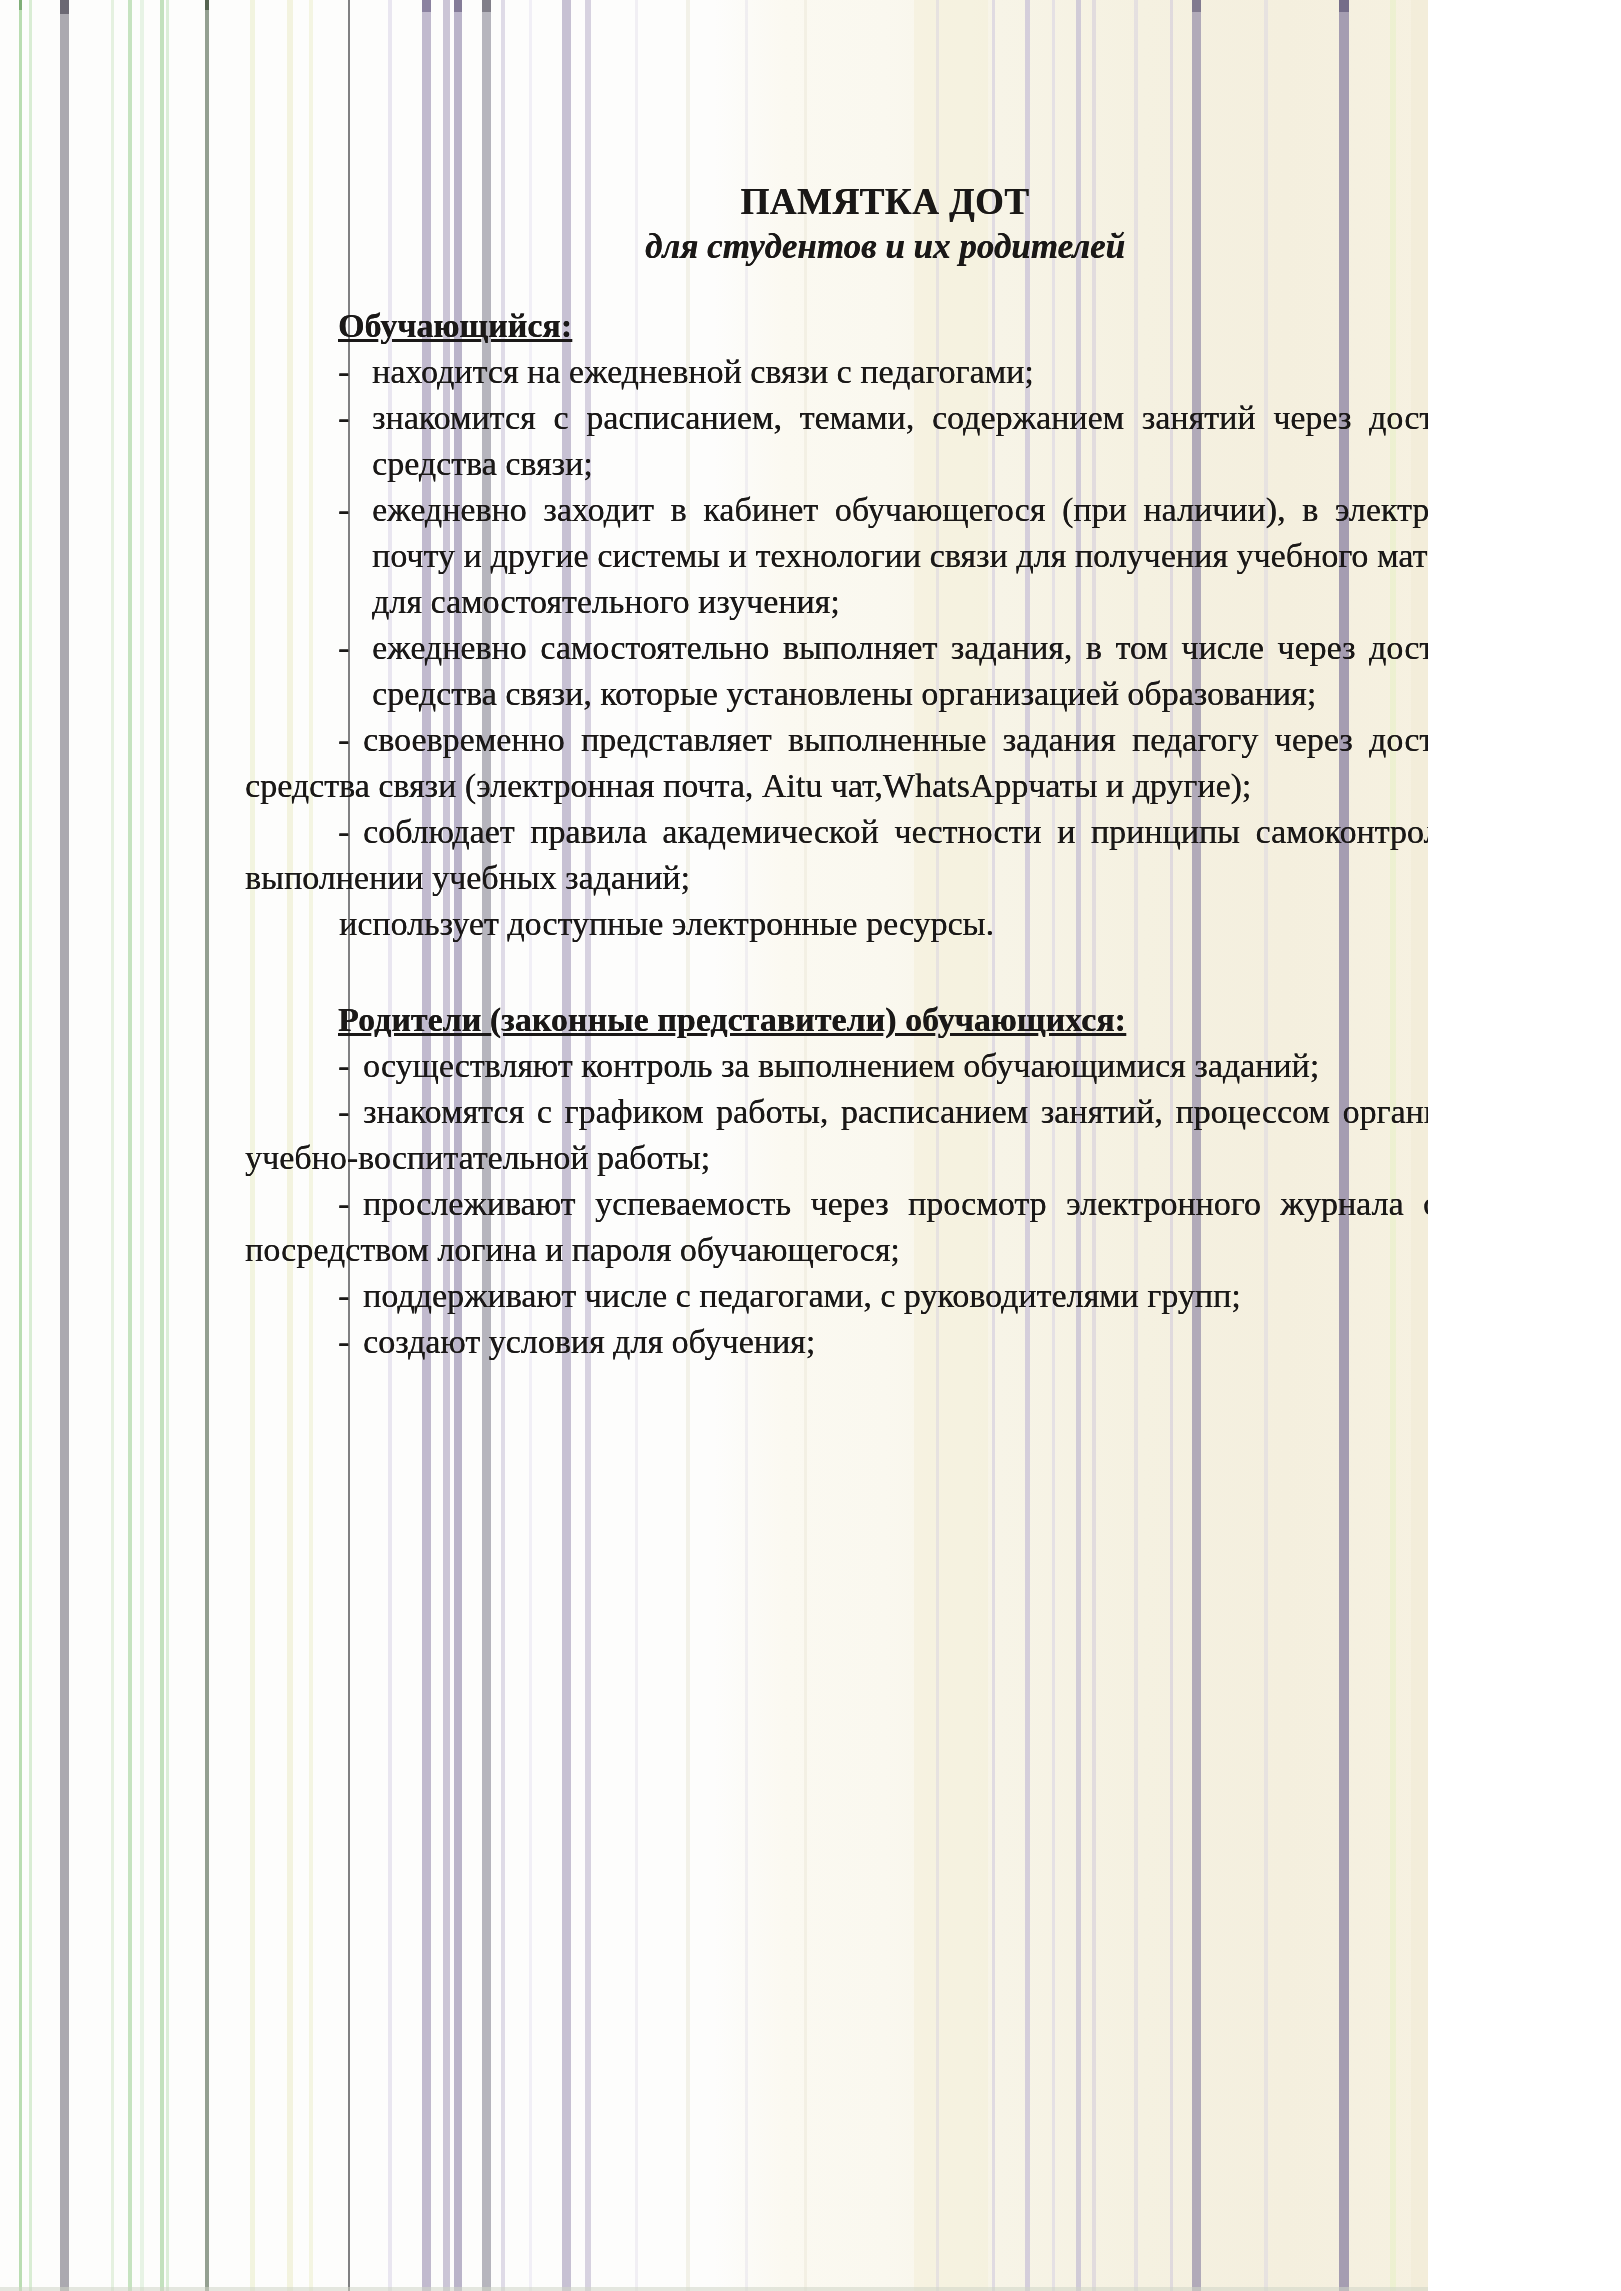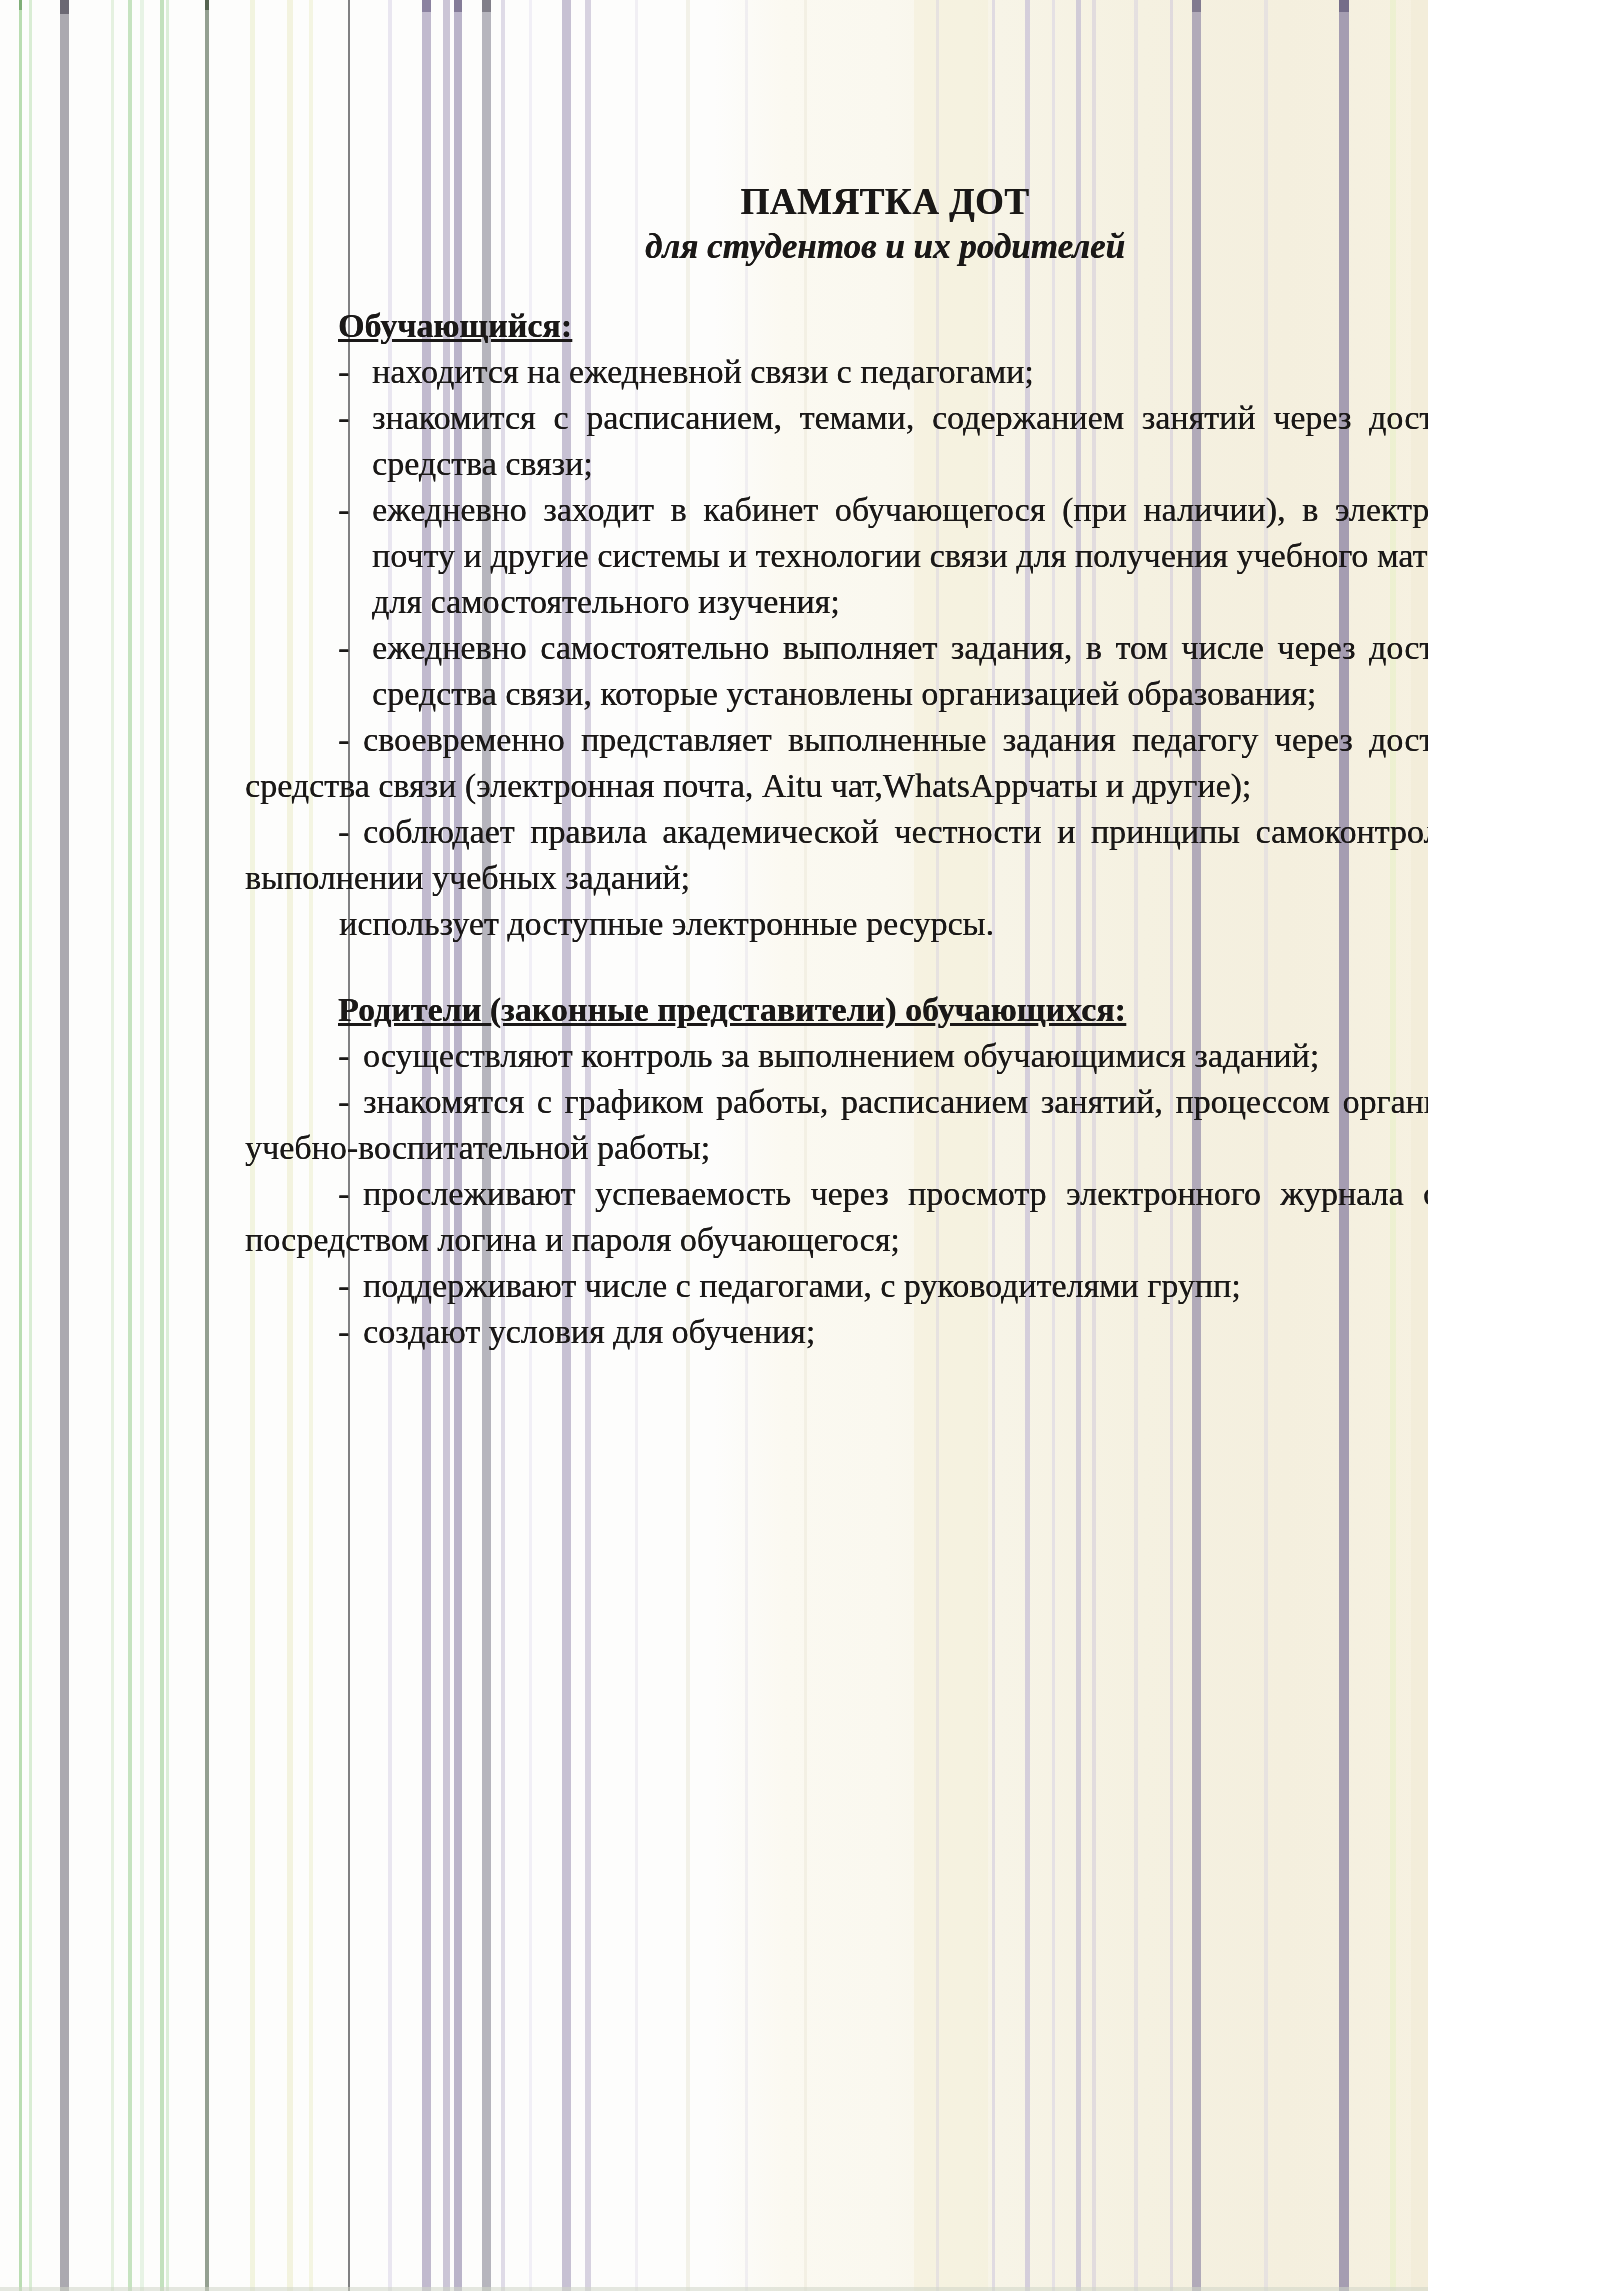--- a/index.html
+++ b/index.html
@@ -51,21 +51,21 @@
     line-height: 43px;
     font-style: italic;
   }
   .sec-heading {
     font-weight: bold;
     margin-top: 35px;
     padding-left: 93px;
     text-decoration: underline;
   }
   .sec-heading--second {
-    margin-top: 40px;
+    margin-top: 50px;
   }
   .hitem {
     position: relative;
     padding-left: 127px;
     text-align: justify;
   }
   .hitem .hdash {
     position: absolute;
     left: 93px;
     top: 0;

